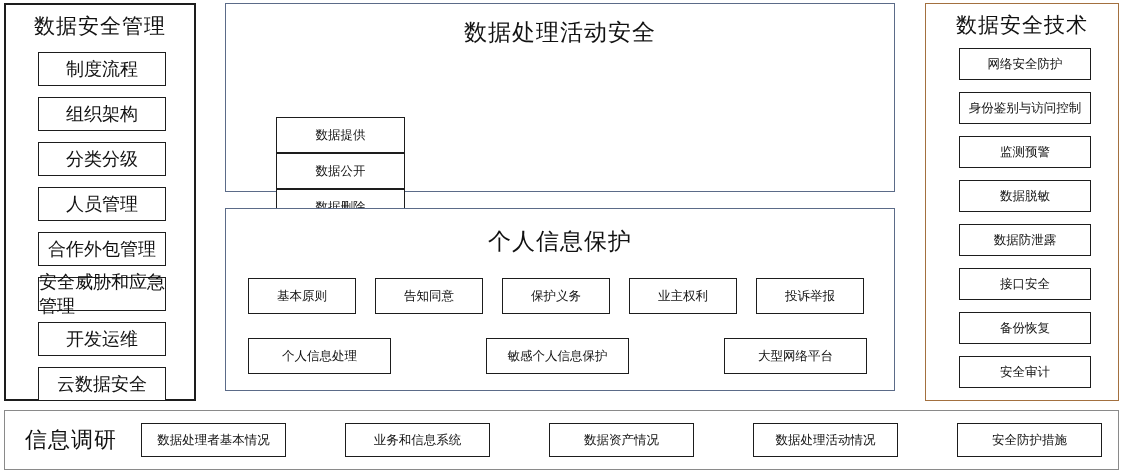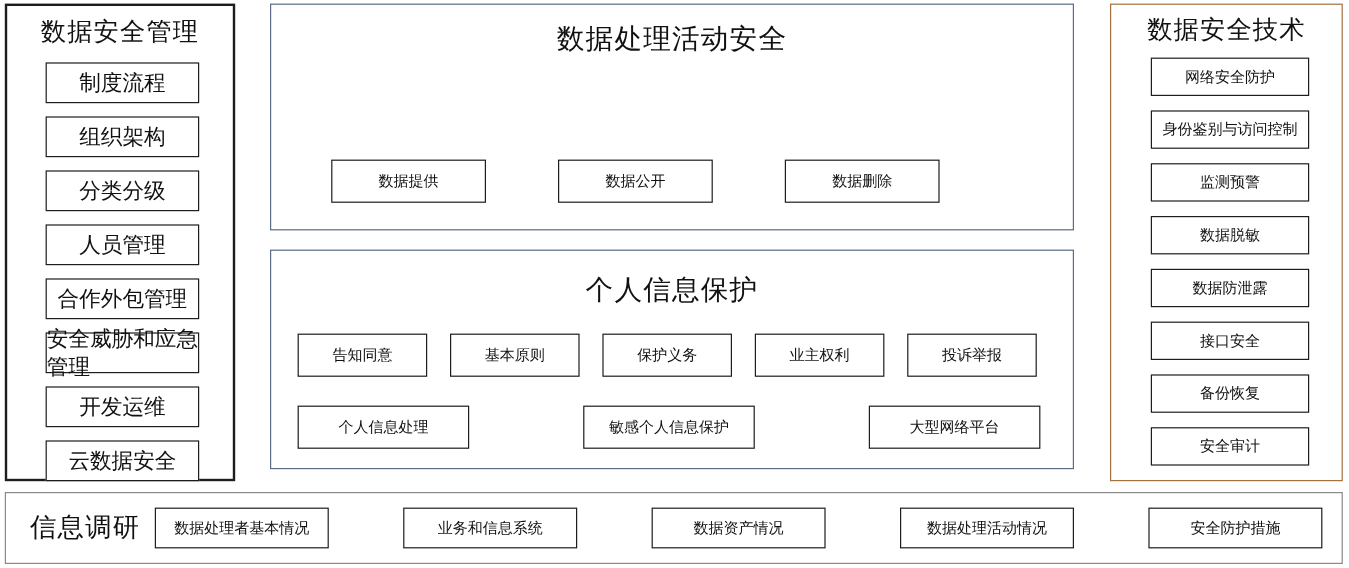--- a/index.html
+++ b/index.html
@@ -97,21 +97,21 @@
     align-items: center;
     justify-content: center;
     font-size: 12.5px;
     color: #111;
     text-align: center;
   }
 
   
   #dp-row1 { left: 22px; top: 68px; }
   #dp-row1 .box { width: 129px; height: 36px; margin-right: 38px; }
-  #dp-row2 { left: 50px; top: 129px; }
+  #dp-row2 { left: 50px; top: 113px; flex-direction: column; }
   #dp-row2 .box { width: 129px; height: 36px; margin-right: 60px; }
 
   
   #pi-row1 { left: 22px; top: 69px; }
   #pi-row1 .box { width: 108px; height: 36px; margin-right: 19px; }
   #pi-row2 { left: 22px; top: 129px; }
   #pi-row2 .box { width: 143px; height: 36px; margin-right: 95px; }
 
   
   #right-panel {
@@ -158,21 +158,21 @@
   #bottom-title {
     margin-left: 20px;
     font-size: 22px;
     letter-spacing: 1px;
     color: #111;
     white-space: nowrap;
   }
   #bottom-items {
     display: flex;
     align-items: center;
-    margin-left: 12px;
+    margin-left: 24px;
     flex: 1;
     justify-content: space-between;
     padding-right: 16px;
   }
   #bottom-items .box {
     width: 145px;
     height: 34px;
     font-size: 12.5px;
   }
 </style>
@@ -200,22 +200,22 @@
     <div class="row" id="dp-row2">
       <div class="box">数据提供</div>
       <div class="box">数据公开</div>
       <div class="box">数据删除</div>
     </div>
   </div>
 
   <div class="panel" id="center-bottom">
     <div class="panel-title">个人信息保护</div>
     <div class="row" id="pi-row1">
+      <div class="box">基本原则</div>
       <div class="box">告知同意</div>
-      <div class="box">基本原则</div>
       <div class="box">保护义务</div>
       <div class="box">业主权利</div>
       <div class="box">投诉举报</div>
     </div>
     <div class="row" id="pi-row2">
       <div class="box">个人信息处理</div>
       <div class="box">敏感个人信息保护</div>
       <div class="box">大型网络平台</div>
     </div>
   </div>

